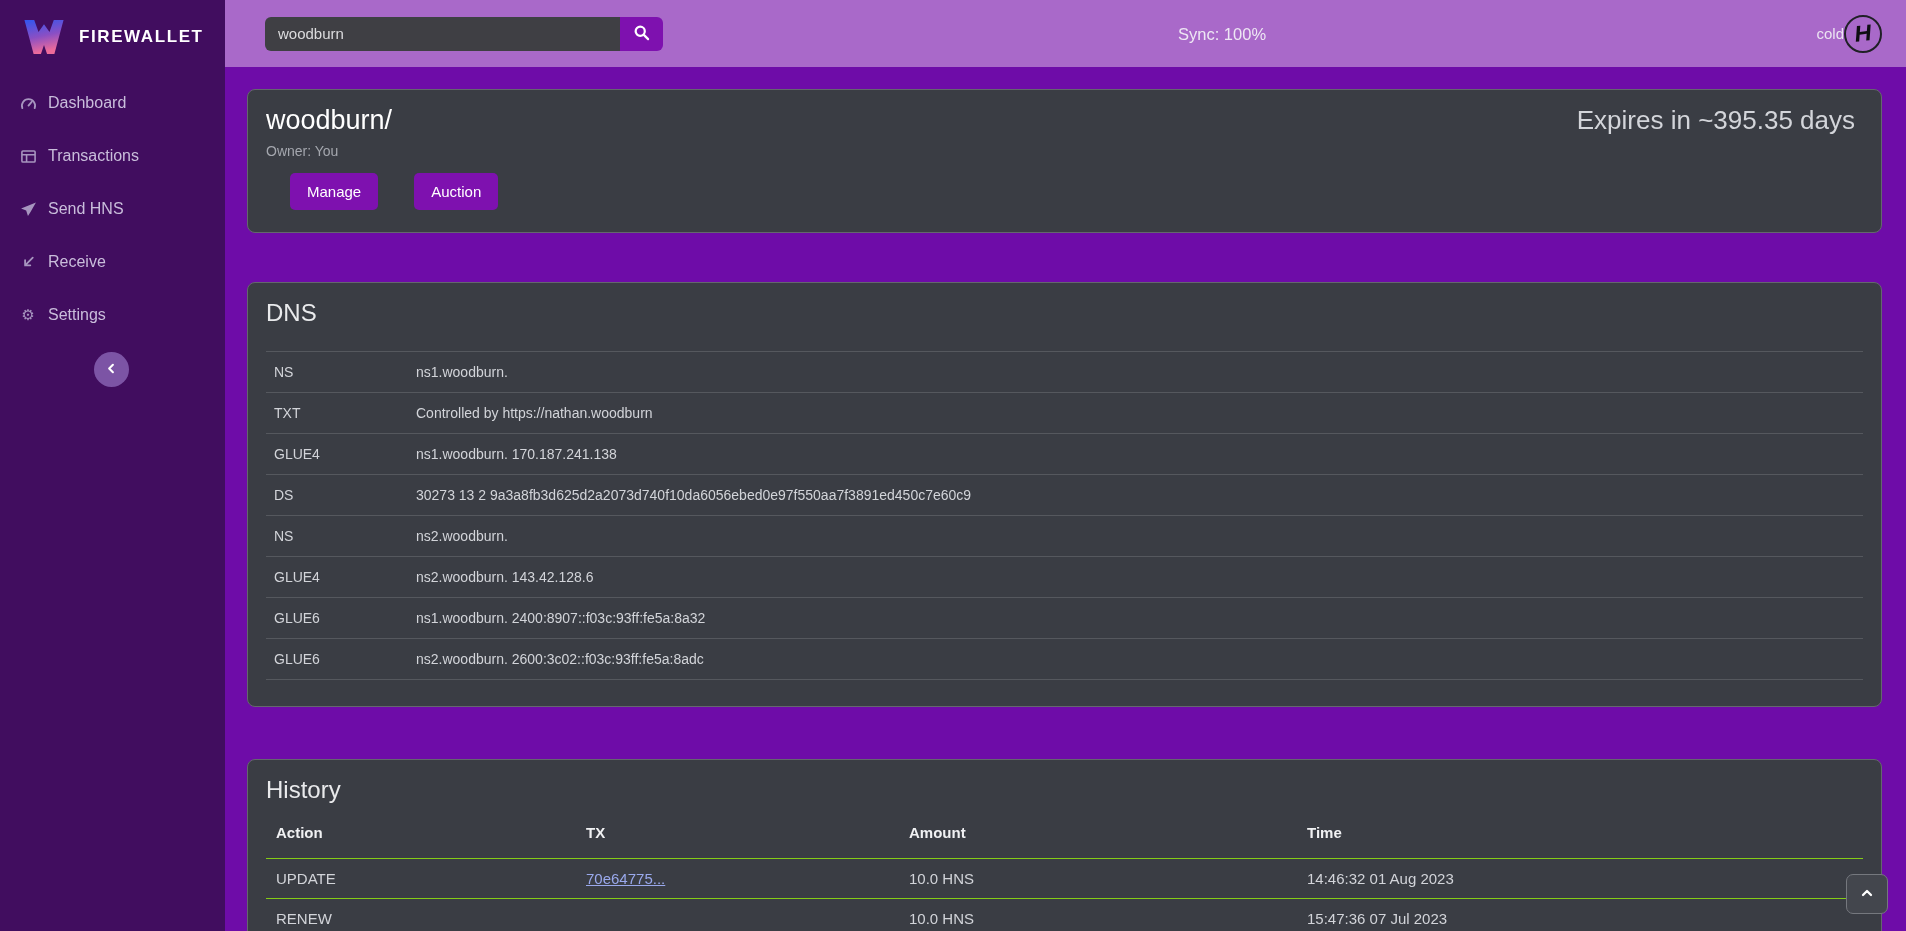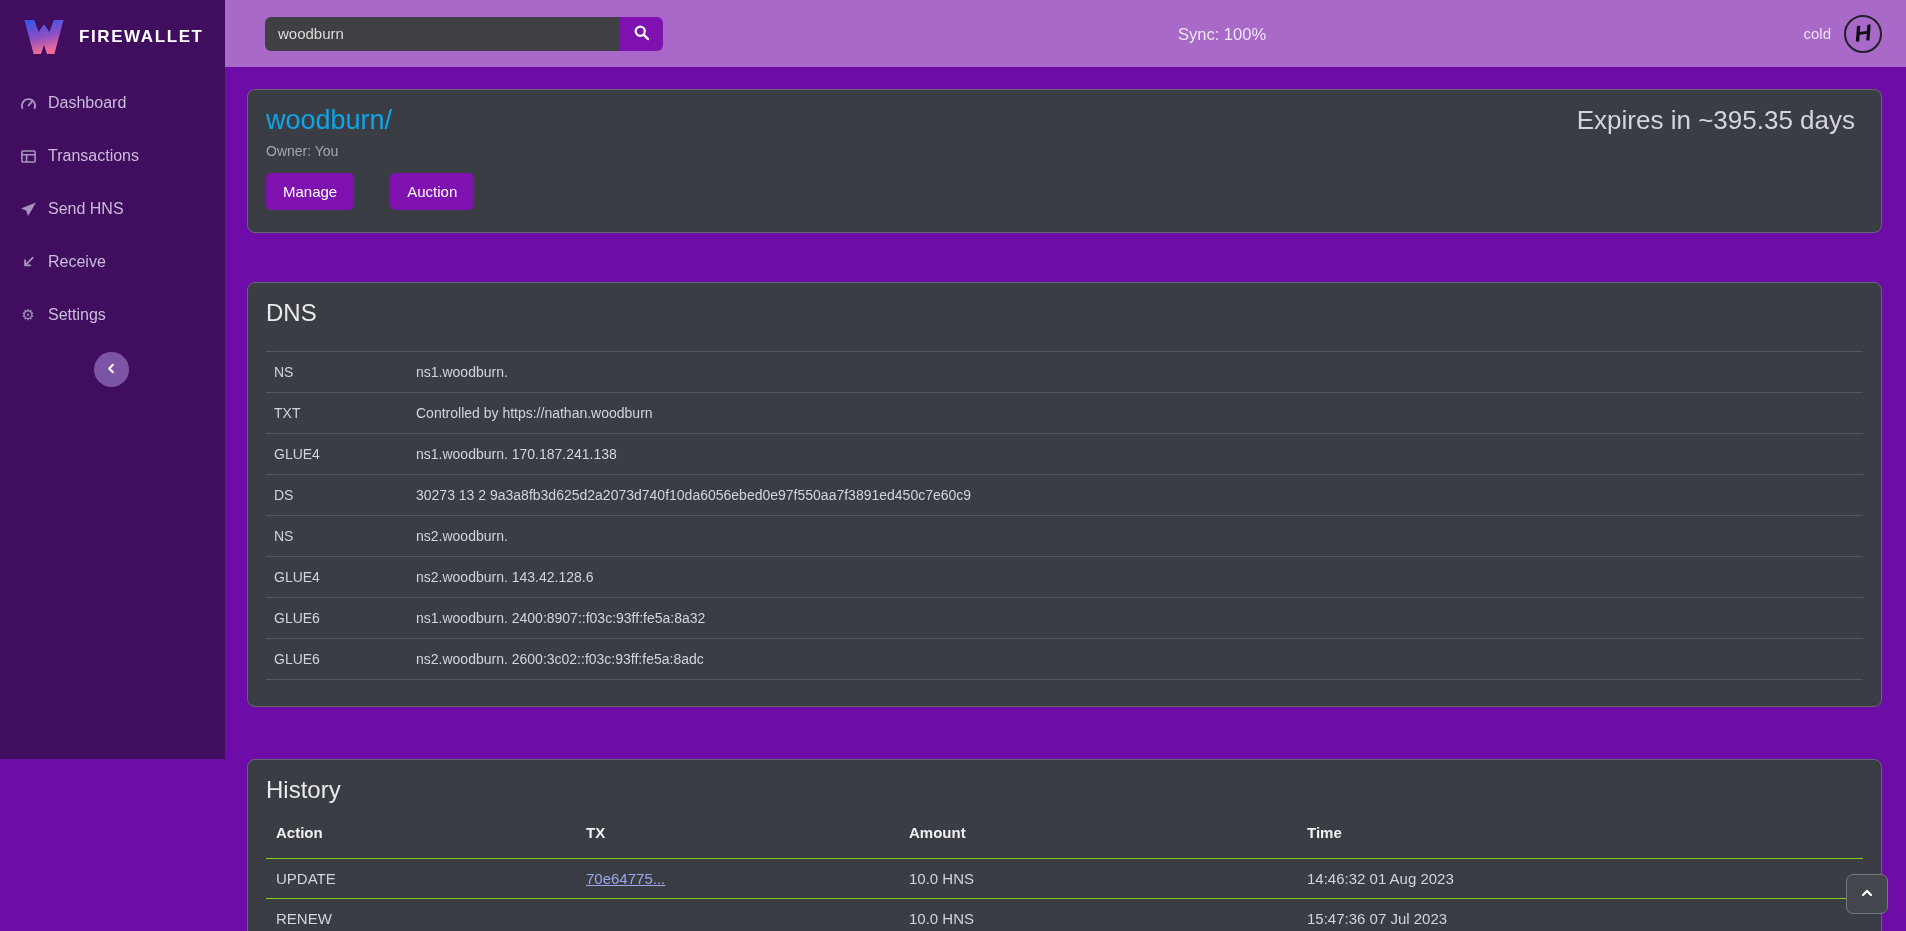--- a/index.html
+++ b/index.html
@@ -1,21 +1,21 @@
 <!DOCTYPE html>
 <html><head>
 <meta charset="utf-8">
 <style>
   * { box-sizing: border-box; margin: 0; padding: 0; }
   html, body { width: 1906px; height: 931px; overflow: hidden; }
   body { font-family: "Liberation Sans", sans-serif; background: #6e0ca8; }
   .app { display: flex; width: 1906px; height: 931px; }
 
   
-  .sidebar { width: 225px; height: 759px; background: #410d5f; flex: none; }
+  .sidebar { width: 225px; height: 931px; background: #410d5f; flex: none; }
   .logo-row { display: flex; align-items: center; padding: 13px 0 0 22px; height: 60px; }
   .logo-svg { width: 44px; height: 42px; display: block; }
   .brand-name { color: #ffffff; font-weight: 700; font-size: 17px; letter-spacing: 1.6px; margin-left: 13px; }
   .nav { margin-top: 26px; }
   .nav-item { display: flex; align-items: flex-end; gap: 11px; padding-left: 19px; height: 26px;
               margin-bottom: 27px; color: #c9bddb; font-size: 16px; cursor: pointer; }
   .nav-icon { width: 18px; height: 18px; display: flex; align-items: center; justify-content: center;
               color: #a795bf; font-size: 15px; }
   .nav-icon svg { display: block; }
   .collapse-btn { width: 35px; height: 35px; border-radius: 50%; background: #7c54a5; border: none;
@@ -28,39 +28,39 @@
   .topbar { height: 67px; background: #a969c9; display: flex; align-items: center;
             padding: 0 24px 0 40px; position: relative; flex: none; }
   .search-group { display: flex; height: 34px; }
   .search-input { width: 355px; height: 34px; background: #3f3f44; border: none;
                   border-radius: 6px 0 0 6px; color: #dcdcde; font-size: 15px; padding: 0 13px;
                   outline: none; font-family: "Liberation Sans", sans-serif; }
   .search-btn { width: 43px; height: 34px; background: #7e11af; border: none;
                 border-radius: 0 6px 6px 0; display: flex; align-items: center; justify-content: center; cursor: pointer; }
   .sync-label { position: absolute; left: 953px; top: 50%; transform: translateY(-50%);
                 color: #eee7f4; font-size: 16.5px; }
-  .topbar-right { margin-left: auto; display: flex; align-items: center; gap: 13px; }
+  .topbar-right { margin-left: auto; display: flex; align-items: center; }
   .wallet-label { color: #ece4f2; font-size: 15px; }
   .hs-icon { width: 38px; height: 38px; border-radius: 50%; border: 2px solid #202026;
              display: flex; align-items: center; justify-content: center; cursor: pointer; }
   .hs-h { font-weight: 800; font-size: 23px; line-height: 1; color: #0e0e12;
           transform: skewX(-11deg) rotate(-7deg); }
 
   
   .main { flex: 1; background: #6e0ca8; padding: 22px 24px 0 22px; overflow: hidden; }
   .card { background: #3a3d44; border: 1px solid #64676d; border-radius: 8px; color: #d6d8dc; }
 
   
   .domain-card { padding: 15px 26px 22px 18px; margin-bottom: 49px; }
   .domain-head { display: flex; justify-content: space-between; align-items: flex-start; }
-  .domain-title { font-size: 27px; color: #0ea5e9; font-weight: 400; }
+  .domain-title { font-size: 27px; color: #ffffff; font-weight: 400; }
   .expires { font-size: 26px; color: #d3d5da; text-align: right; }
   .status-text { font-size: 14px; color: #a4a7ae; margin-top: 7px; letter-spacing: 0.4px; }
   .owner-text { font-size: 14px; color: #a4a7ae; margin-top: 7px; }
-  .btn-row { margin-top: 14px; display: flex; gap: 36px; }
+  .btn-row { margin-top: 14px; display: flex; gap: 36px; margin-left: 24px; }
   .purple-btn { background: #7e11af; color: #ffffff; border: none; border-radius: 5px;
                 height: 37px; padding: 0 17px; font-size: 15px; cursor: pointer;
                 font-family: "Liberation Sans", sans-serif; }
 
   
   .dns-card { padding: 16px 18px 26px 18px; margin-bottom: 52px; }
   .card-title { font-size: 24px; color: #e9eaec; font-weight: 400; }
   .dns-table { width: 100%; border-collapse: collapse; margin-top: 24px; font-size: 14px; }
   .dns-table td { padding: 12px 0; border-top: 1px solid #55585e; color: #d2d4d9; }
   .dns-table tr:last-child td { border-bottom: 1px solid #55585e; }

